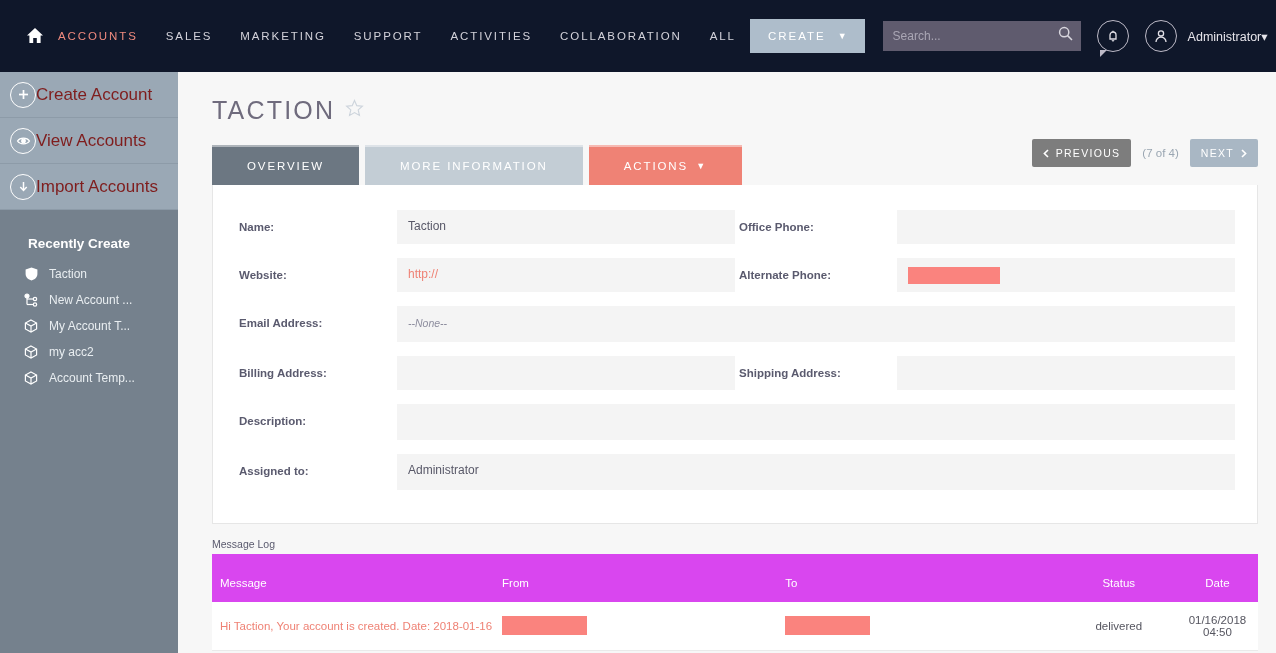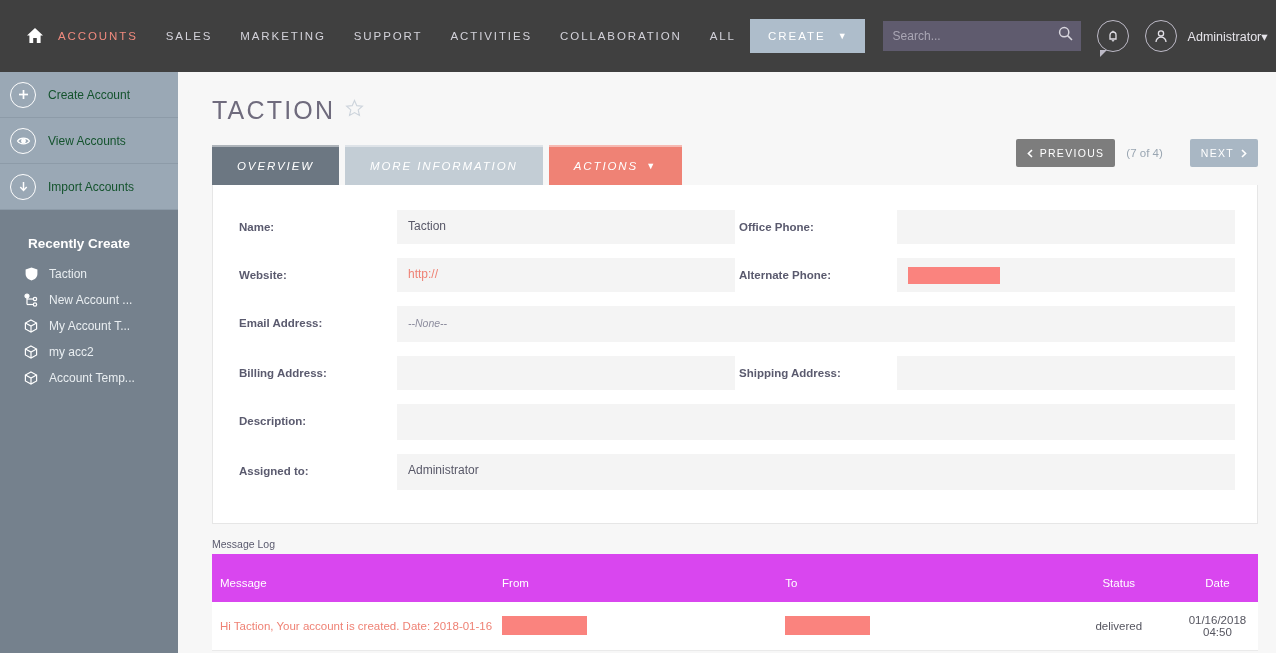--- a/index.html
+++ b/index.html
@@ -11,21 +11,21 @@
     background: #f7f7f7;
     font-family: "Liberation Sans", sans-serif;
     color: #4a4a5a;
   }
 
   
   .topbar {
     position: absolute;
     top: 0; left: 0;
     width: 1276px; height: 72px;
-    background: #404040;
+    background: #0f172a;
     display: flex;
     align-items: center;
   }
   .home-icon {
     width: 44px;
     margin-left: 26px;
     display: flex;
     align-items: center;
     justify-content: center;
     color: #ffffff;
@@ -134,23 +134,22 @@
     width: 26px; height: 26px;
     border: 1.6px solid #ffffff;
     border-radius: 50%;
     display: flex;
     align-items: center;
     justify-content: center;
     color: #ffffff;
     flex: 0 0 auto;
   }
   .side-action .lbl {
-    color: #14532d;
-    font-size: 12px;
-    margin-left: 12px;
+    color: #7f1d1d;
+    font-size: 17px;
   }
   .recent-title {
     color: #ffffff;
     font-size: 13.5px;
     font-weight: bold;
     padding: 26px 0 10px 28px;
   }
   .recent-item {
     display: flex;
     align-items: center;
@@ -207,26 +206,25 @@
   .tabs-row {
     display: flex;
     align-items: flex-start;
     padding: 20px 0 0 34px;
     position: relative;
   }
   .tab {
     font-size: 11.5px;
     letter-spacing: 1.9px;
     color: #ffffff;
-    padding: 13px 25px;
+    padding: 13px 35px;
     margin-right: 6px;
     border-top: 2px solid rgba(255,255,255,0.45);
     cursor: pointer;
     white-space: nowrap;
-    font-style: italic;
   }
   .tab.active  { background: #6c7782; }
   .tab.passive { background: #c3cdd5; }
   .tab.actions {
     background: #ef8275;
     display: flex;
     align-items: center;
     gap: 8px;
     margin-right: 0;
   }
@@ -240,21 +238,20 @@
   .pg-btn {
     font-size: 10.5px;
     letter-spacing: 1.3px;
     color: #ffffff;
     padding: 8px 11px;
     display: flex;
     align-items: center;
     gap: 7px;
     cursor: pointer;
     border-radius: 2px;
-    margin-left: 16px;
   }
   .pg-prev { background: #7d7d7d; }
   .pg-next { background: #a9b7c4; }
   .pg-count {
     font-size: 11.5px;
     color: #9aa6b2;
     padding: 0 11px;
   }
 
   

